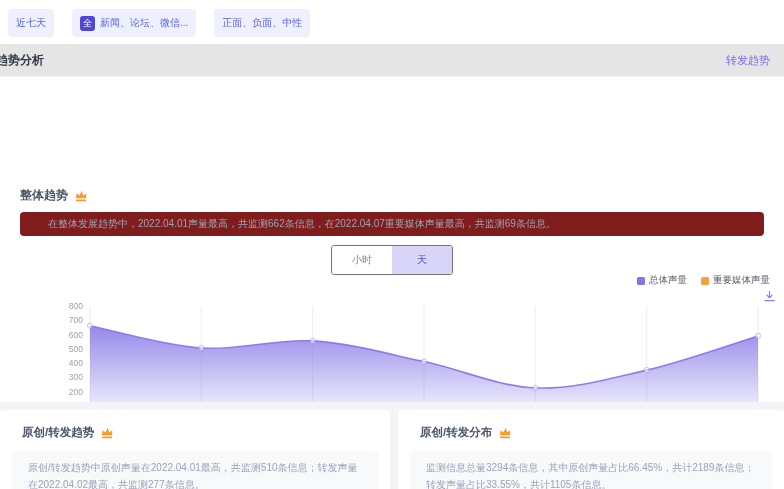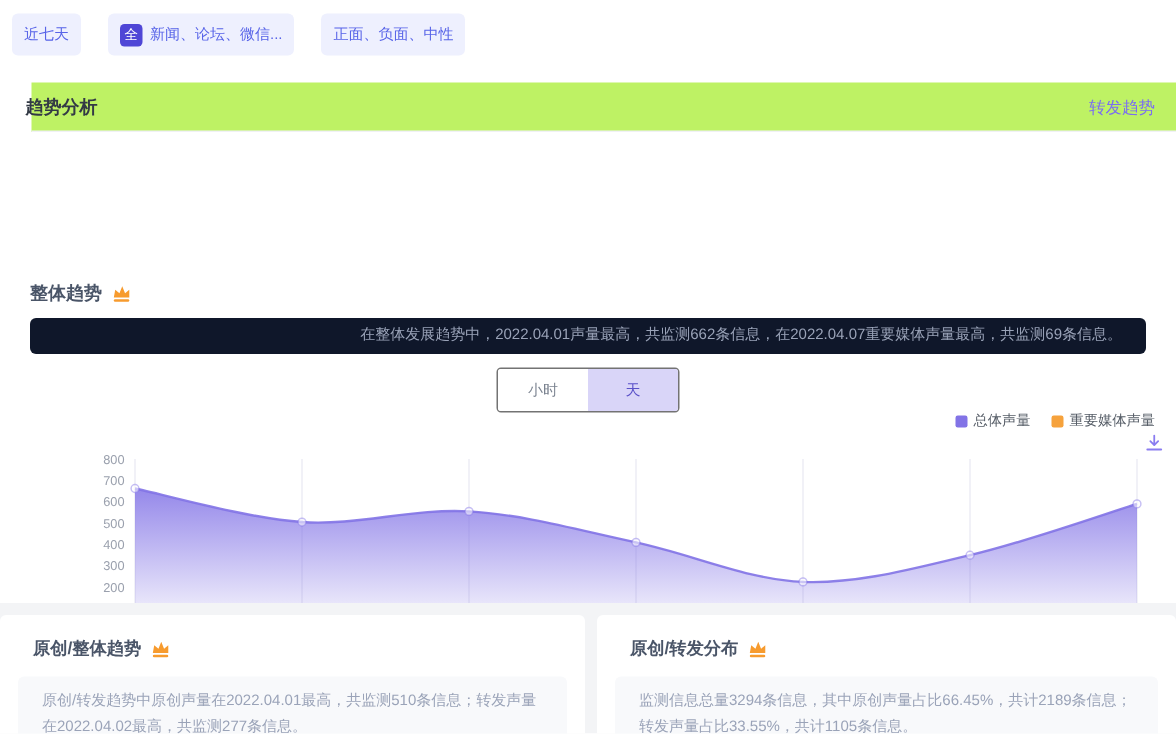--- a/index.html
+++ b/index.html
@@ -9,32 +9,32 @@
 
   
   .chips { position:absolute; top:9px; left:8px; display:flex; gap:7px; align-items:center; }
   .chip { display:inline-flex; align-items:center; gap:5px; height:22px; padding:14px 8px;
     background:#eef0fe; color:#5864e8; font-size:10px; border-radius:4px; white-space:nowrap; cursor:pointer; }
   .chip.gap { margin-left:11px; }
   .chip-icon { width:15px; height:15px; border-radius:3px; background:#4f46d6; color:#fff;
     font-size:9px; line-height:15px; text-align:center; display:inline-block; }
 
   
-  .sec-header { position:absolute; top:55px; left:0; right:0; height:33px; background:#bef264;
-    border-bottom:1px solid #f0f1f5; display:flex; align-items:center; justify-content:space-between;margin-left:21px; }
+  .sec-header { position:absolute; top:44px; left:0; right:0; height:33px; background:#e5e5e5;
+    border-bottom:1px solid #f0f1f5; display:flex; align-items:center; justify-content:space-between; }
   .sec-title { font-size:12px; color:#333a45; font-weight:bold; margin-left:-4px; }
   .export-link { font-size:11px; color:#7b6df2; margin-right:14px; cursor:pointer; }
 
   
   .main-card { position:absolute; top:88px; left:0; right:0; height:314px; background:#fff; }
   .card-title-row { display:flex; align-items:center; gap:6px; }
   .main-card .card-title-row { position:absolute; top:99px; left:20px; }
   .card-title { font-size:12px; color:#4a5568; font-weight:bold; }
-  .summary-box { position:absolute; top:124px; left:20px; right:20px; background:#0f172a;
-    border-radius:4px; padding:5px 16px 5px 28px; font-size:10px; color:#9aa3b8; line-height:14px;text-align:right; }
+  .summary-box { position:absolute; top:124px; left:20px; right:20px; background:#7f1d1d;
+    border-radius:4px; padding:5px 16px 5px 28px; font-size:10px; color:#9aa3b8; line-height:14px; }
 
   .toggle-group { position:absolute; top:157px; left:50%; transform:translateX(-50%);
     display:flex; border-radius:3px; overflow:hidden; border:1px solid #737373; }
   .toggle-btn { width:60px; height:28px; font-size:10px; display:flex; align-items:center;
     justify-content:center; background:#fff; color:#7a828f; cursor:pointer; }
   .toggle-btn.selected { background:#d9d5f8; color:#5a51c8; }
 
   .legend { position:absolute; top:186px; right:14px; display:flex; gap:14px; align-items:center; }
   .legend-item { display:flex; align-items:center; gap:4px; font-size:9.5px; color:#555c66; cursor:pointer; }
   .legend-swatch { width:8px; height:8px; border-radius:1.5px; display:inline-block; }
@@ -168,21 +168,21 @@
         </svg>
     </div>
 
     <div class="dz-slider"></div>
   </div>
 
   <div class="bottom">
     <div class="bottom-cards">
       <div class="b-card left">
         <div class="card-title-row">
-          <span class="card-title">原创/整体趋势</span>
+          <span class="card-title">原创/转发趋势</span>
           <svg width="15" height="15" viewBox="0 0 16 16">
             <path d="M2 11l1-5.5L6 8l2-5 2 5 3-2.5L13 11z" fill="#f79b2e"></path>
             <rect x="2" y="12.2" width="11" height="1.8" rx="0.9" fill="#f79b2e"></rect>
           </svg>
         </div>
         <div class="b-summary">原创/转发趋势中原创声量在2022.04.01最高，共监测510条信息；转发声量在2022.04.02最高，共监测277条信息。</div>
       </div>
       <div class="b-card right">
         <div class="card-title-row">
           <span class="card-title">原创/转发分布</span>

